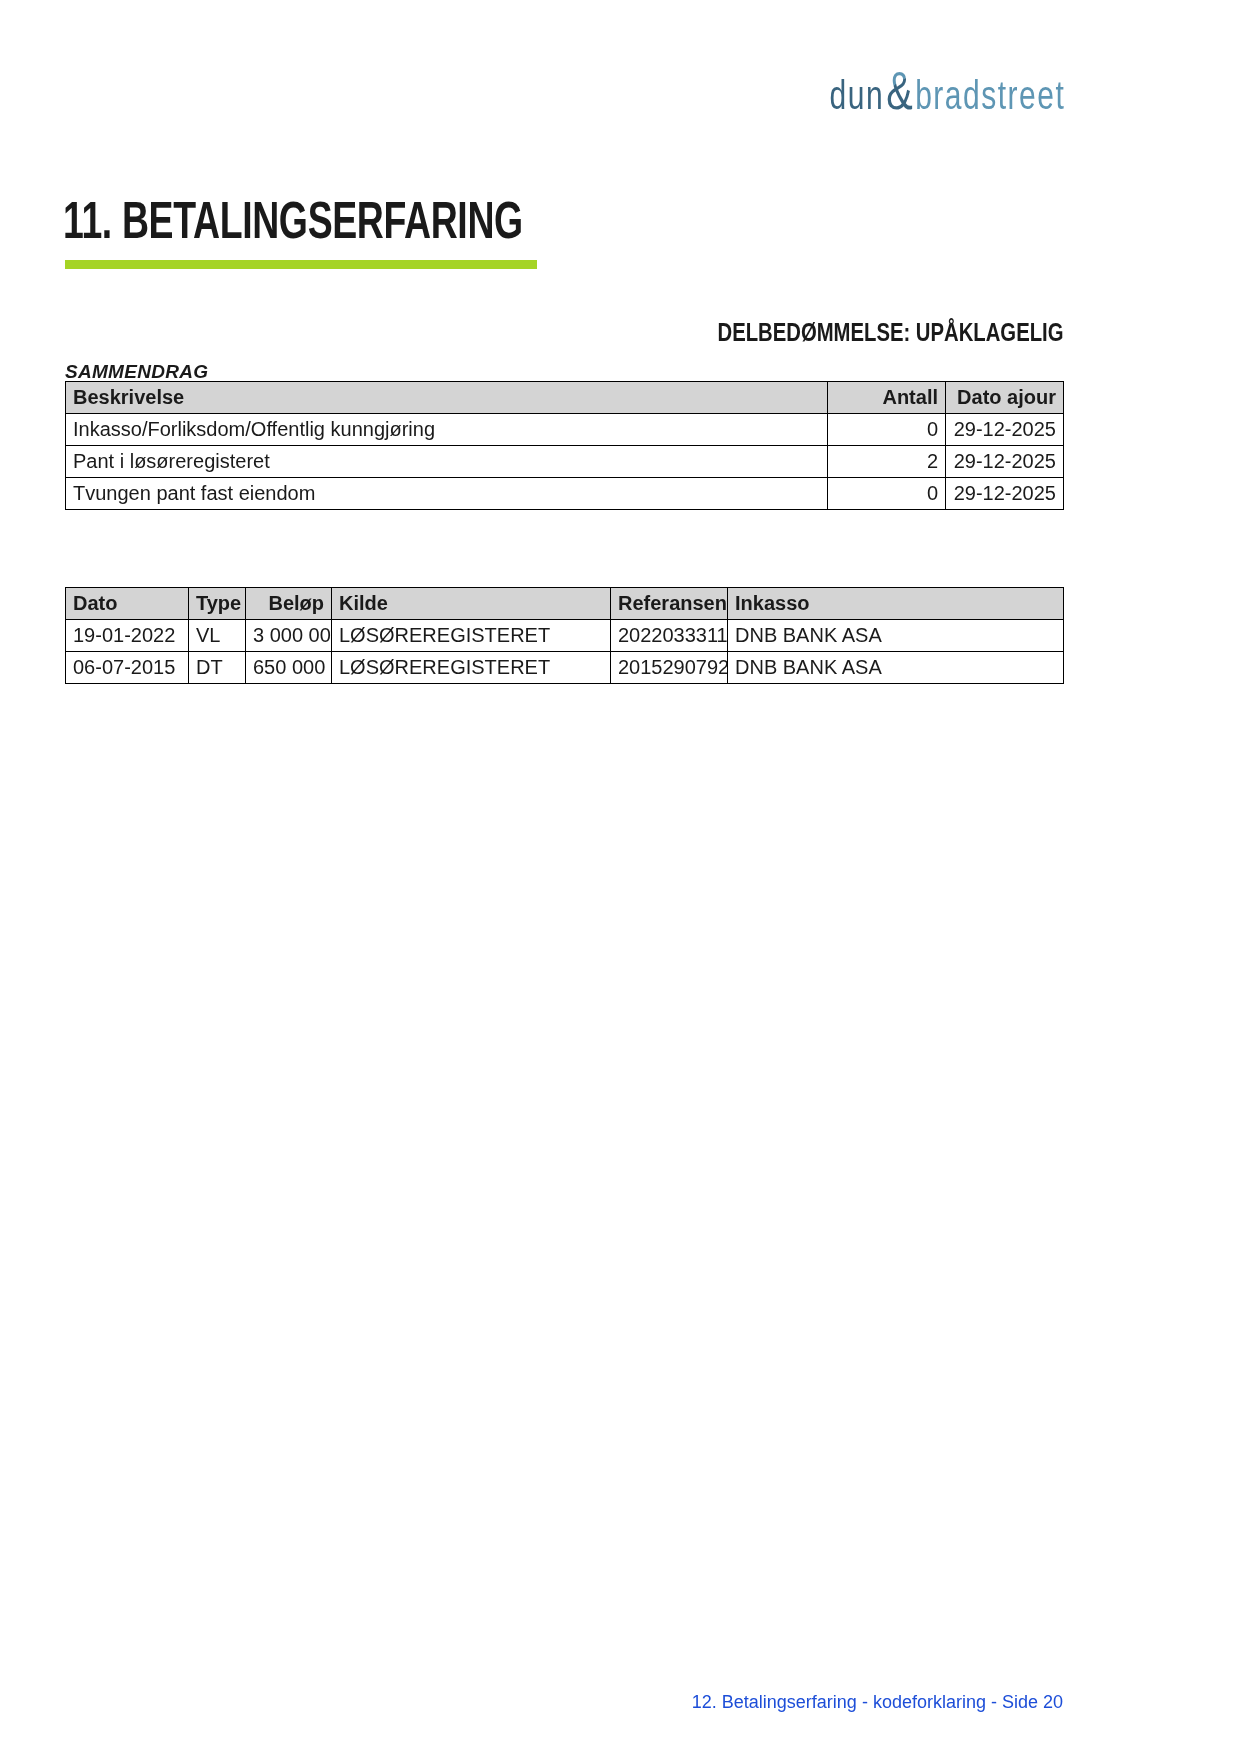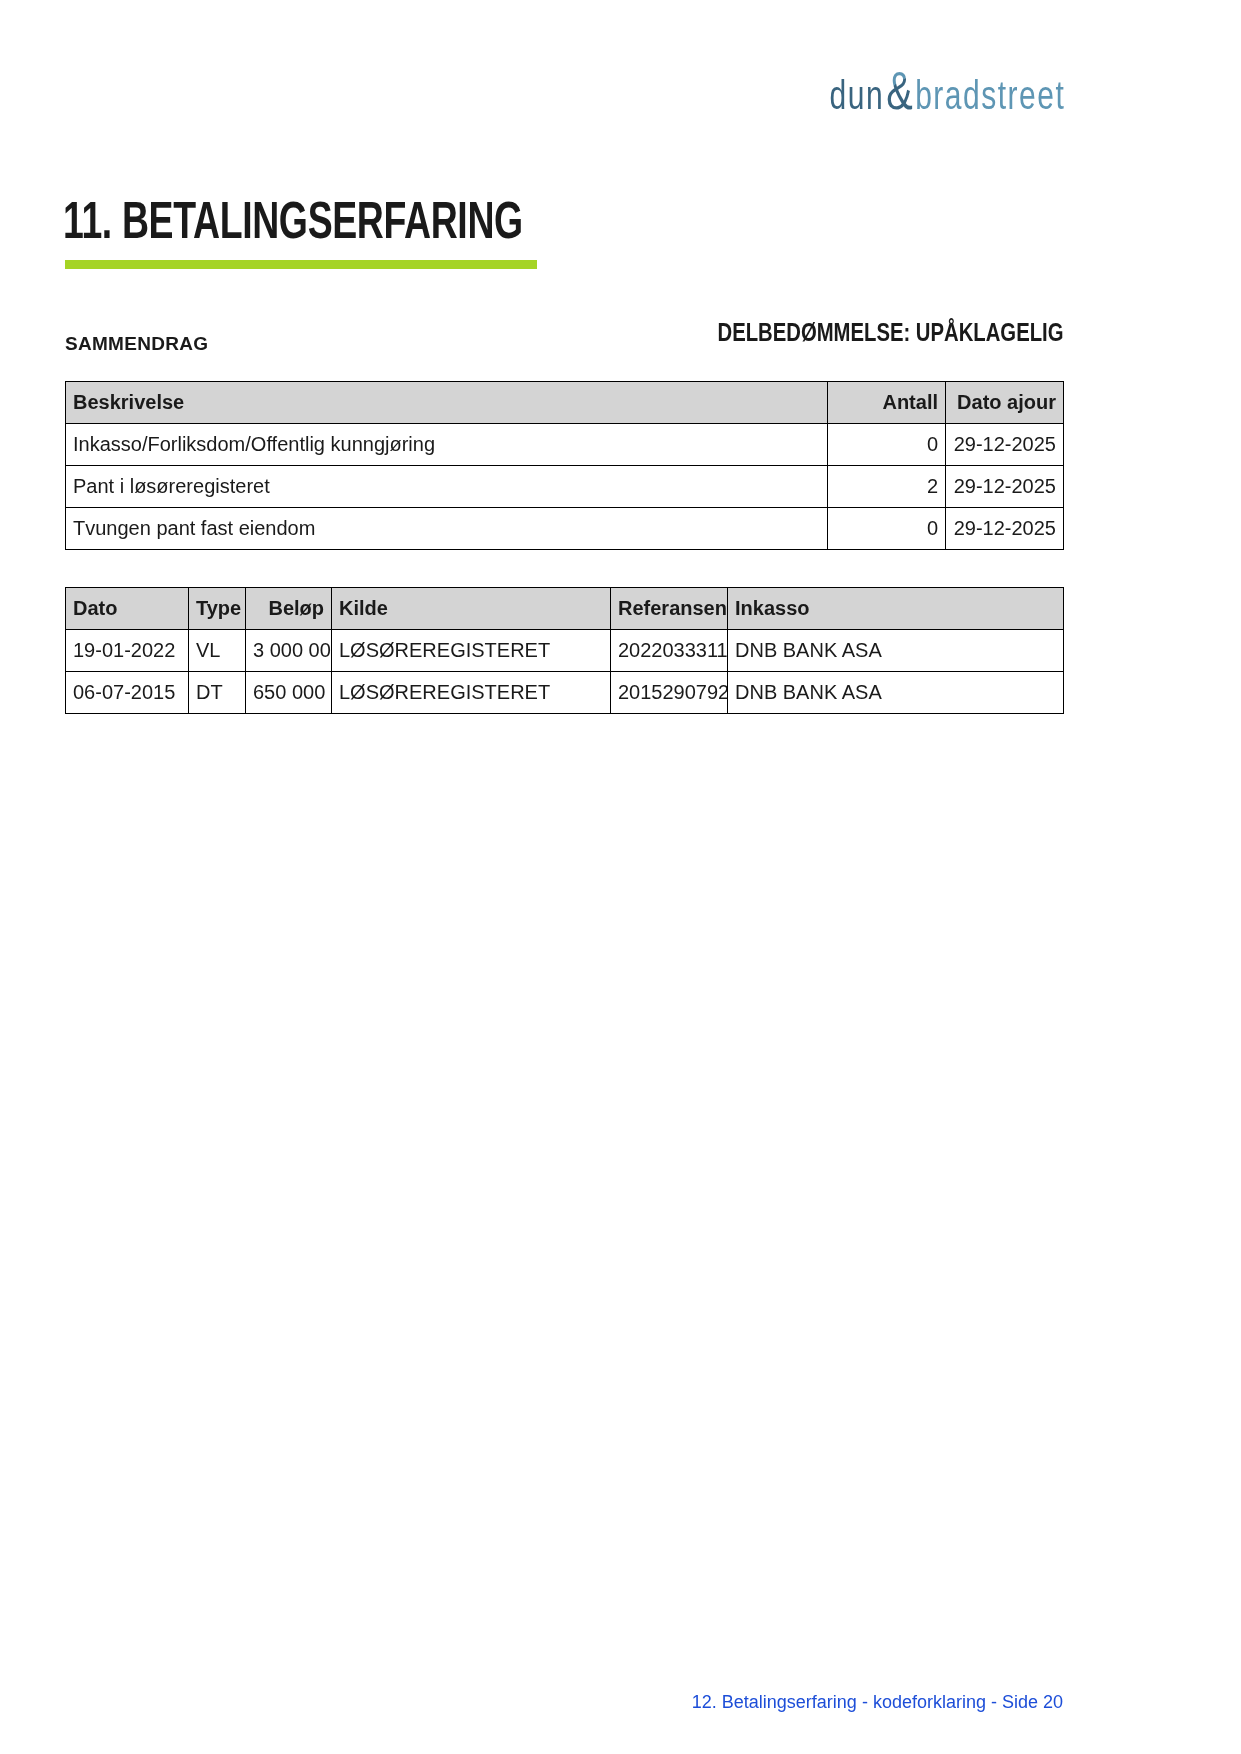--- a/index.html
+++ b/index.html
@@ -30,27 +30,27 @@
   .title{position:absolute;left:63px;top:190px;font-size:52px;font-weight:700;
          letter-spacing:-0.5px;white-space:nowrap;transform:scaleX(0.72);transform-origin:0 0;}
   .green-rule{position:absolute;left:65px;top:260px;width:472px;height:9px;background:var(--accent-green);}
 
   
   .assessment{position:absolute;right:178px;top:317px;font-size:26px;font-weight:700;
               white-space:nowrap;transform:scaleX(0.78);transform-origin:100% 0;}
 
   
   .section-label{position:absolute;left:65px;font-size:19px;font-weight:700;letter-spacing:0.3px;}
-  .label-summary{top:333px;}
+  .label-summary{top:361px;font-style:italic;}
   .label-details{top:556px;margin-top:36px;}
 
   
   table.doc-table{position:absolute;left:65px;width:998px;border-collapse:collapse;table-layout:fixed;
                   font-size:20px;}
-  table.doc-table th, table.doc-table td{border:1.5px solid #000;height:42px;padding:1px 7px;
+  table.doc-table th, table.doc-table td{border:1.5px solid #000;height:32px;padding:1px 7px;
                   vertical-align:middle;white-space:nowrap;overflow:hidden;}
   table.doc-table th{background:var(--header-gray);font-weight:700;text-align:left;}
   table.summary{top:381px;}
   table.details{top:587px;}
 
   .summary col:nth-child(1){width:762px;}
   .summary col:nth-child(2){width:118px;}
   .summary col:nth-child(3){width:118px;}
   .summary th:nth-child(2),.summary td:nth-child(2),
   .summary th:nth-child(3),.summary td:nth-child(3){text-align:right;}

